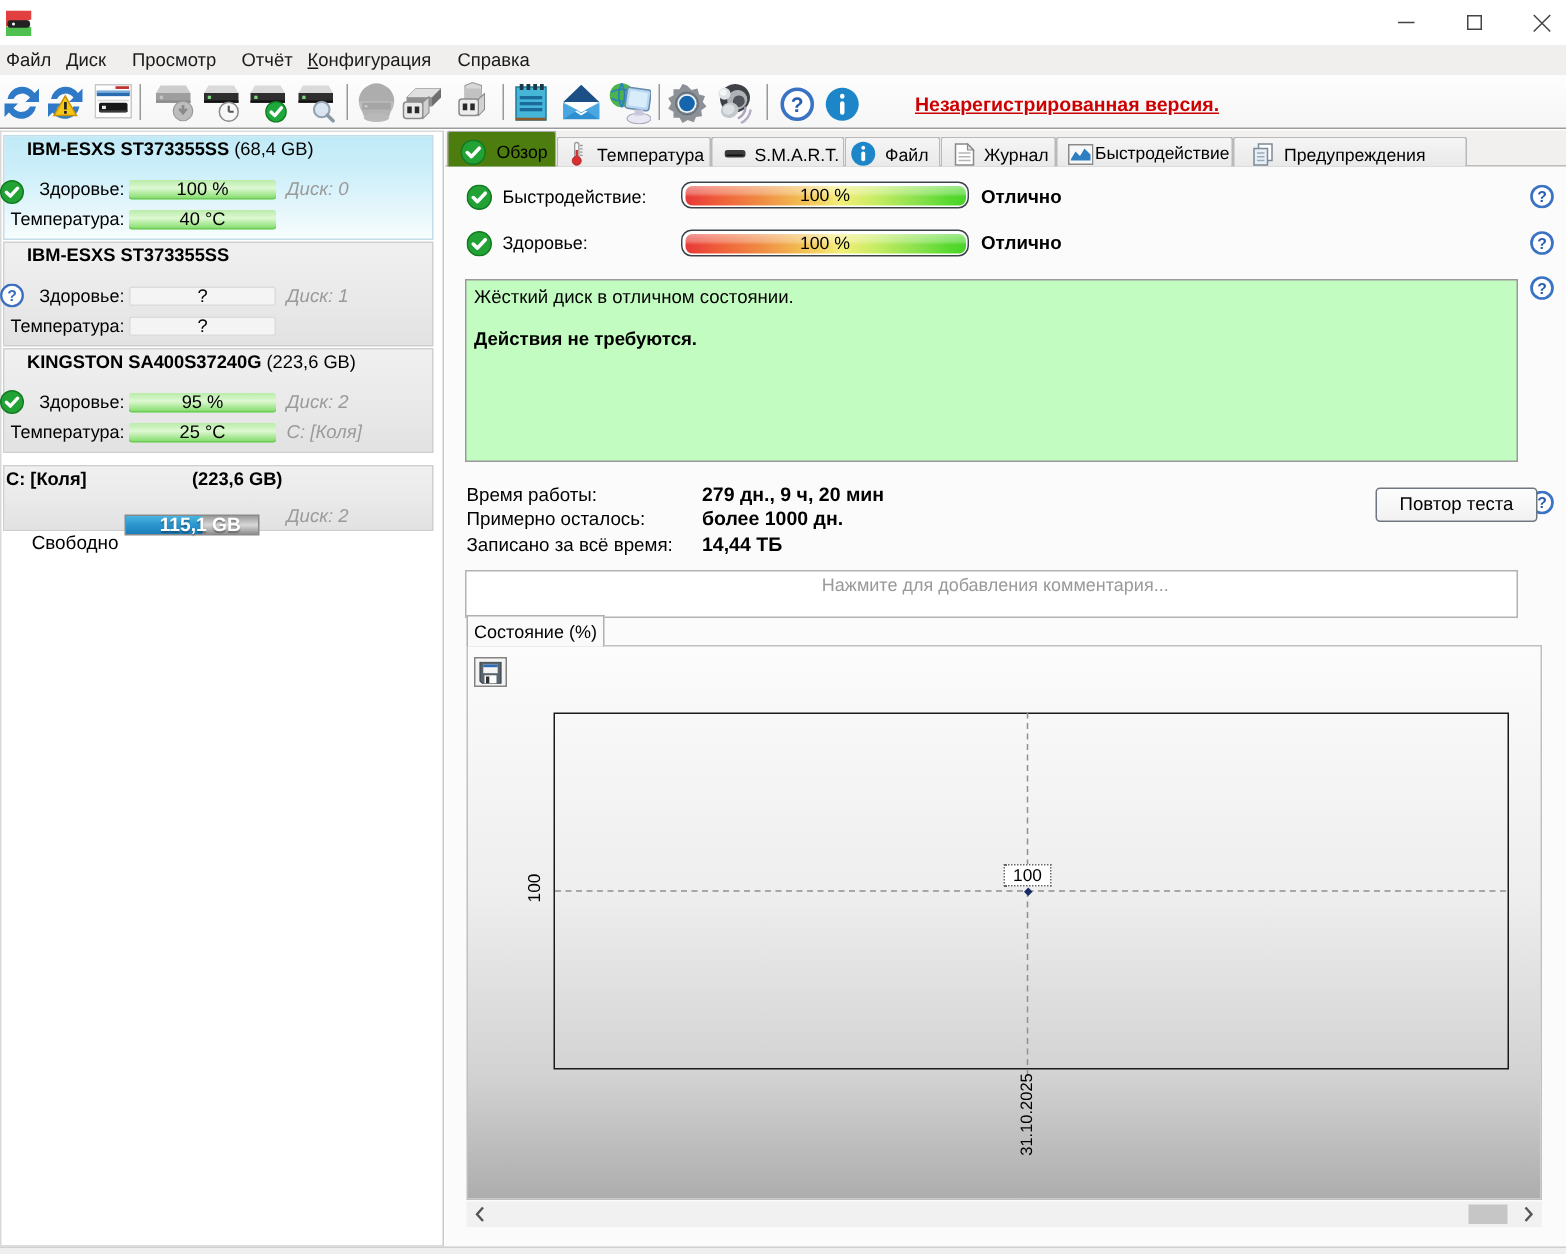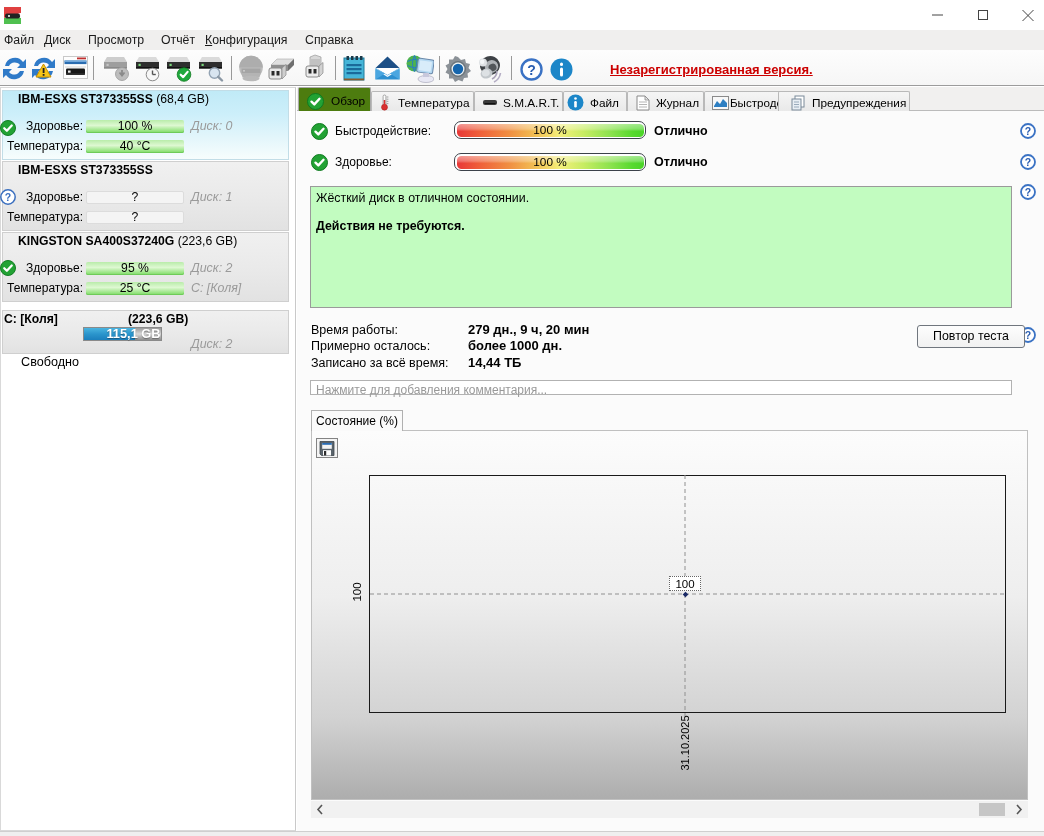--- a/index.html
+++ b/index.html
@@ -27,21 +27,21 @@
 #tabbar{position:absolute;left:297px;top:87px;width:747px;height:24px;background:#f1f0ef;border-bottom:1px solid #bbb;}
 .tab{position:absolute;top:4px;height:20px;background:linear-gradient(#f5f5f5,#e9e9e9);border:1px solid #b9b9b9;border-bottom:none;border-radius:2px 2px 0 0;font-size:11.8px;}
 .tab.active{top:0;height:24px;background:#4d7c0f;border-color:#aaa;z-index:2;}
 .tlabel{position:absolute;top:3.5px;white-space:nowrap;}
 .statlabel{position:absolute;font-size:12.5px;line-height:14px;white-space:pre;}
 .bold{font-weight:bold;}
 .bigbar{position:absolute;left:454px;width:192px;height:18px;border:1px solid #3c424a;border-radius:7px;background:#fff;padding:1.5px;}
 .bigbar b{display:block;width:100%;height:100%;border-radius:4.5px;font-weight:normal;background:linear-gradient(90deg,#e83838 0%,#ef5f3a 12%,#f08f43 28%,#f2c053 42%,#f4ef7a 55%,#c6ec62 68%,#8ce24e 82%,#57d92e 94%,#4ad428 100%);}
 .bigbar i{position:absolute;left:0;top:1px;width:100%;height:15px;text-align:center;font-size:11.8px;line-height:15px;font-style:normal;background:linear-gradient(180deg,rgba(255,255,255,.5) 0%,rgba(255,255,255,.28) 40%,rgba(255,255,255,0) 55%);border-radius:5px;}
 #greenbox{position:absolute;left:310px;top:186px;width:702px;height:122px;background:#c2fcc0;border:1px solid #9a9a9a;}
-#comment{position:absolute;left:310px;top:380px;width:702px;height:15px;border:1px solid #b2b2b2;background:#fff;font-size:12px;color:#999;line-height:18px;padding-left:5px;}
+#comment{position:absolute;left:310px;top:380px;width:702px;height:32px;border:1px solid #b2b2b2;background:#fff;font-size:12px;color:#999;line-height:18px;padding-left:5px;text-align:center;}
 #restart{position:absolute;left:905px;top:325px;width:108px;height:23px;background:linear-gradient(#fdfdfd,#f1f1f1);border:1px solid #70767e;border-radius:3px;font-size:12.4px;text-align:center;line-height:21px;margin-left:12px;}
 #chart-tab{position:absolute;left:311px;top:410px;width:92px;height:21px;background:#fafafa;border:1px solid #b0b0b0;border-bottom:none;font-size:12px;text-align:center;line-height:20px;z-index:2;}
 #chartpanel{position:absolute;left:311px;top:430px;width:717px;height:370px;background:linear-gradient(180deg,#fcfcfc 0%,#eeeeee 45%,#d2d2d2 78%,#adadad 100%);border:1px solid #c0c0c0;}
 #plot{position:absolute;left:57px;top:44px;width:637px;height:238px;border:1px solid #1a1a1a;}
 #hscroll{position:absolute;left:311px;top:801px;width:717px;height:17px;background:#f1f1f1;}
 #bottombar{position:absolute;left:0;top:831px;width:1044px;height:5px;background:#efefef;border-top:1px solid #cfcfcf;}
 .qicon{position:absolute;width:16px;height:16px;}
 </style></head>
 <body>
 
@@ -247,21 +247,21 @@
   <div class="dbar green" style="top:29px">95 %</div>
   <div class="ddisk" style="top:29px">Диск: 2</div>
   <div class="drow-label" style="top:49px">Температура:</div>
   <div class="dbar green" style="top:49px">25 °C</div>
   <div class="ddisk" style="top:49px">C: [Коля]</div>
 </div>
 <div class="ditem gray" style="top:310px;height:44px">
   <div class="dtitle" style="left:1px">C: [Коля]</div>
   <div class="dtitle" style="left:125px">(223,6 GB)</div>
   <div class="drow-label" style="top:45px;font-size:12.6px;width:74px">Свободно</div>
-  <div class="abs" style="left:80px;top:16px;width:79px;height:14px;border:1px solid #8a8a8a;background:linear-gradient(180deg,#9a9a9a,#d8d8d8 50%,#8f8f8f);">
+  <div class="abs" style="left:80px;top:32px;width:90px;height:14px;border:1px solid #8a8a8a;background:linear-gradient(180deg,#9a9a9a,#d8d8d8 50%,#8f8f8f);">
      <div class="abs" style="left:0;top:0;width:51px;height:12px;background:linear-gradient(180deg,#49b4e0,#2b95cc 50%,#1b7fbd);"></div>
      <div class="abs" style="left:0;top:-1px;width:99px;text-align:center;font-weight:bold;color:#fff;font-size:12.8px;line-height:14px;text-shadow:0 1px 1px rgba(0,0,0,.35);">115,1 GB</div>
   </div>
   <div class="ddisk" style="top:27px">Диск: 2</div>
 </div>
 
 <div id="lefticons">
   <svg class="cicon" style="left:0px;top:120px" width="16" height="16" viewBox="0 0 17 17">
       <circle cx="8.5" cy="8.5" r="8" fill="#22a234" stroke="#0f7a20" stroke-width="1"></circle>
       <path d="M4.5 8.7 L7.3 11.4 L12.5 5.8" stroke="#fff" stroke-width="2.4" fill="none" stroke-linecap="round" stroke-linejoin="round"></path>
@@ -323,21 +323,21 @@
       </svg>
     <span class="tlabel" style="left:28px">Журнал</span>
   </div>
   <div class="tab" style="left:704px;width:118px">
     <svg class="abs" style="left:7px;top:4px" width="17" height="14" viewBox="0 0 17 14">
         <rect x="0.5" y="0.5" width="16" height="13" fill="#f8f8f8" stroke="#8a8a8a"></rect>
         <path d="M2 10 L5 5 L8 8 L11 3 L15 7 L15 11 L2 11 z" fill="#2e7fc2"></path>
       </svg>
     <span class="tlabel" style="left:25px;font-size:11.6px">Быстродействие</span>
   </div>
-  <div class="tab" style="left:778px;width:132px">
+  <div class="tab" style="left:822px;width:156px">
     <svg class="abs" style="left:11px;top:3px" width="16" height="16" viewBox="0 0 16 16">
         <rect x="5" y="1" width="9" height="11" fill="#fff" stroke="#7a8a99" stroke-width="1"></rect>
         <rect x="2" y="4" width="9" height="11" fill="#e8eef4" stroke="#7a8a99" stroke-width="1"></rect>
         <line x1="4" y1="7" x2="9" y2="7" stroke="#9ab"></line>
         <line x1="4" y1="9.5" x2="9" y2="9.5" stroke="#9ab"></line>
         <line x1="4" y1="12" x2="9" y2="12" stroke="#9ab"></line>
       </svg>
     <span class="tlabel" style="left:33px">Предупреждения</span>
   </div>
 </div>

